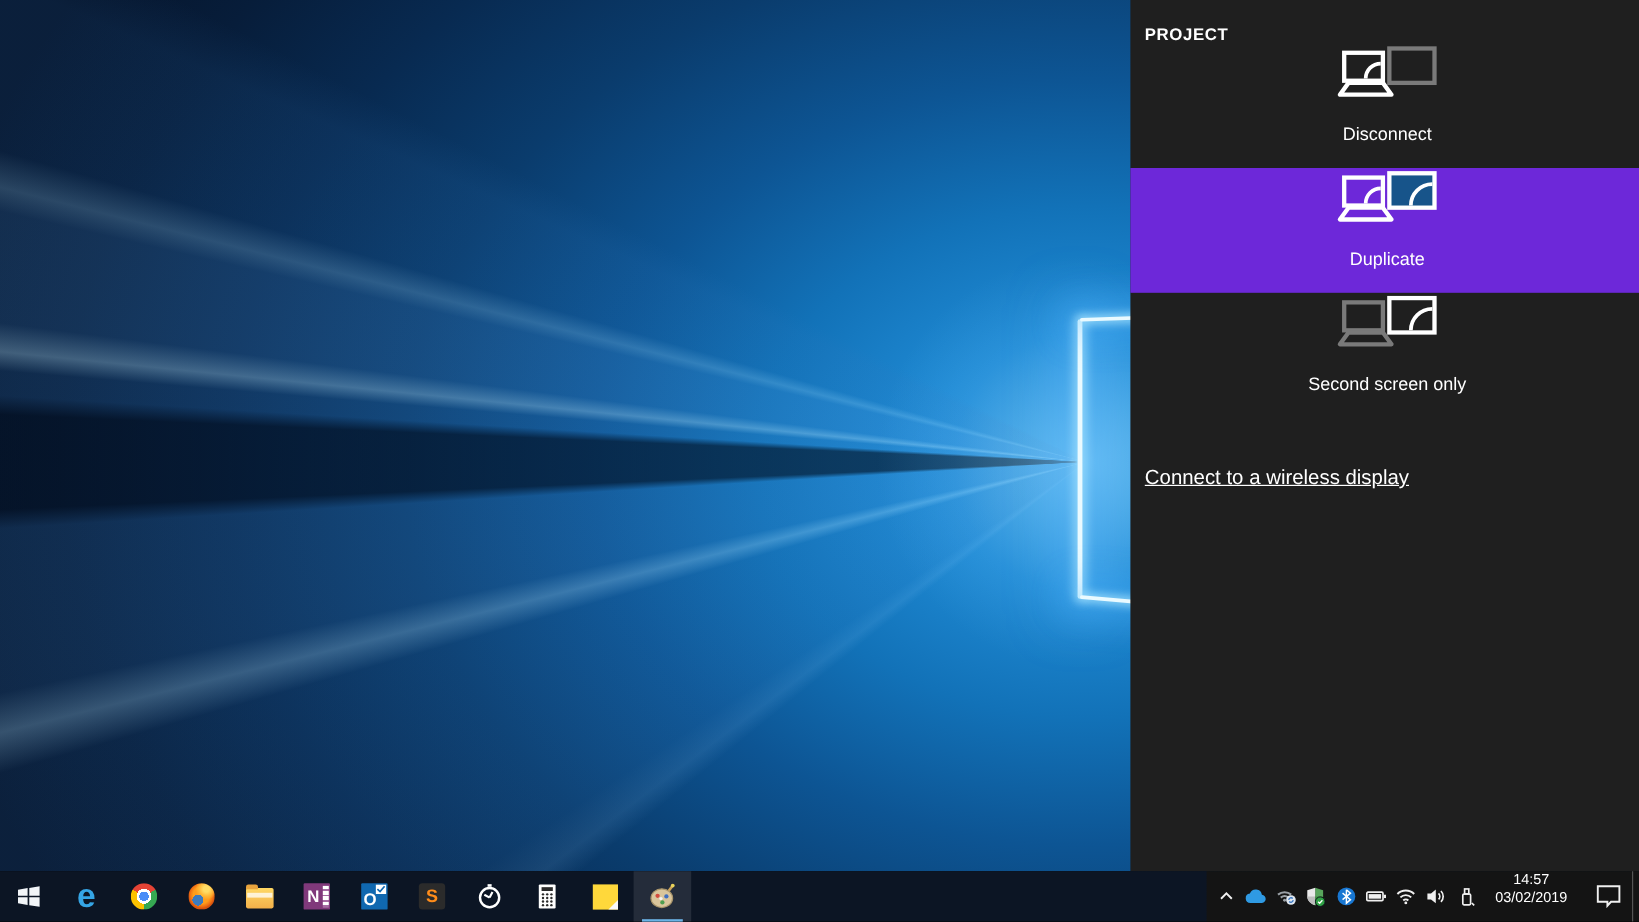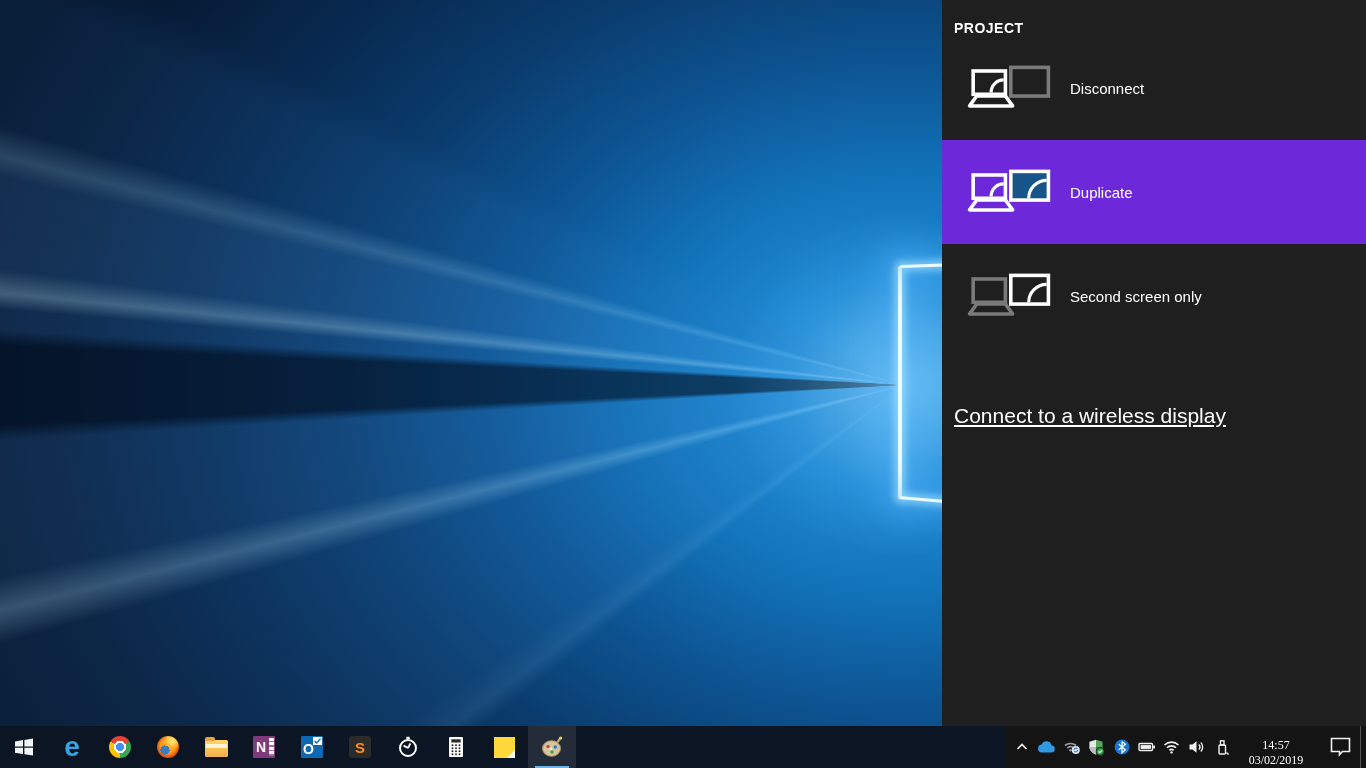--- a/index.html
+++ b/index.html
@@ -42,45 +42,45 @@
   .project-panel{
     position:absolute;right:0;top:0;width:424px;height:726px;
     background:#1f1f1f;color:#fff;
   }
   .panel-title{
     padding:20px 0 0 12px;height:36px;box-sizing:border-box;
     font-size:14px;font-weight:bold;letter-spacing:0.5px;
   }
   .option{
     height:104px;display:flex;align-items:center;gap:18px;
-    padding-left:24px;cursor:default;
+    padding-left:4px;cursor:default;flex-direction:column;
   }
   .option.selected{background:#6d28d9;}
   .opt-label{font-size:15px;color:#fff;}
   .wireless-link{
-    display:inline-block;margin:56px 0 0 12px;
-    font-size:21px;color:#fff;text-decoration:underline;cursor:pointer;text-align:right;
+    display:inline-block;margin:40px 0 0 12px;
+    font-size:17px;color:#fff;text-decoration:underline;cursor:pointer;text-align:right;
   }
 
   
   .taskbar{
     position:absolute;left:0;bottom:0;width:1366px;height:42px;
     background:linear-gradient(90deg,#0c1524 0,#0c1524 1005px,#141414 1006px);
     display:flex;align-items:stretch;
   }
   .tb-btn{
     width:48px;display:flex;align-items:center;justify-content:center;
     position:relative;flex:0 0 auto;
   }
   .tb-btn.active{background:rgba(255,255,255,0.10);}
   .tb-btn.active .underline{
     position:absolute;left:7px;right:7px;bottom:0;height:2px;background:#6cb3e6;
   }
   .tb-spacer{flex:1 1 auto;}
-  .tray{display:flex;align-items:flex-end;flex:0 0 auto;font-family:Liberation Serif, serif;}
+  .tray{display:flex;align-items:flex-start;flex:0 0 auto;}
   .tray-item{width:25px;height:42px;display:flex;align-items:center;justify-content:center;flex:0 0 auto;}
   .tray-clock{
     color:#fff;font-size:12px;line-height:15px;text-align:center;
     margin:0 8px 0 6px;min-width:72px;
   }
   .show-desktop{width:6px;height:42px;border-left:1px solid rgba(255,255,255,0.28);box-sizing:border-box;}
 
   
   .ic-edge{font-size:28px;font-weight:bold;color:#35a5e5;line-height:22px;}
   .ic-chrome{width:22px;height:22px;border-radius:50%;

